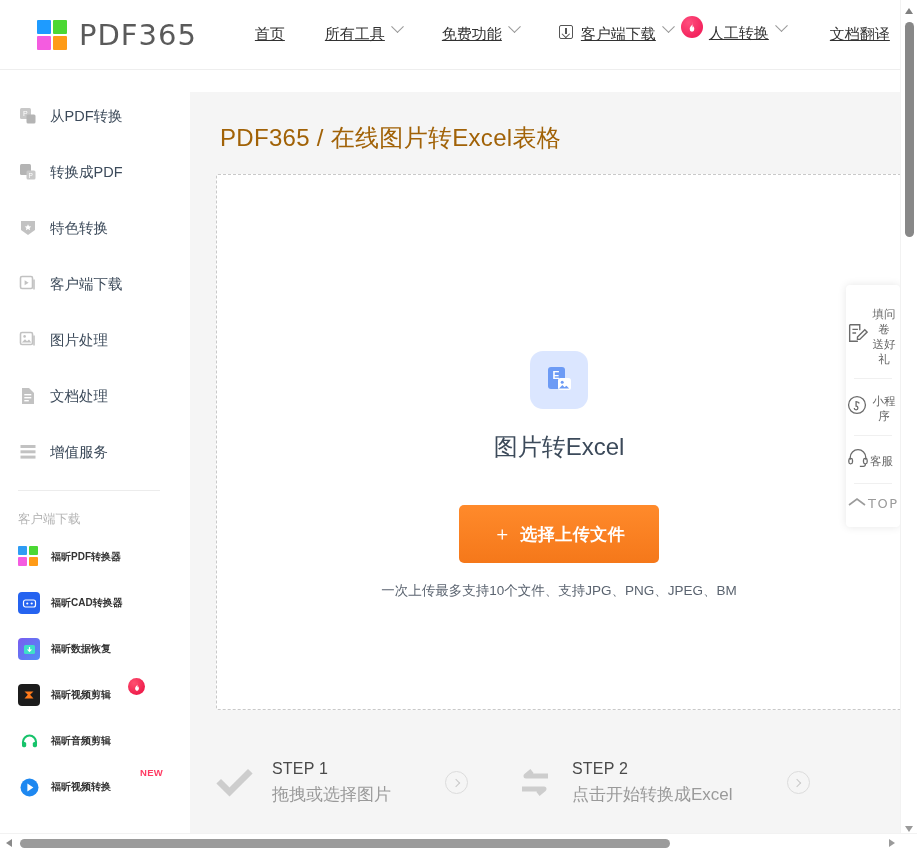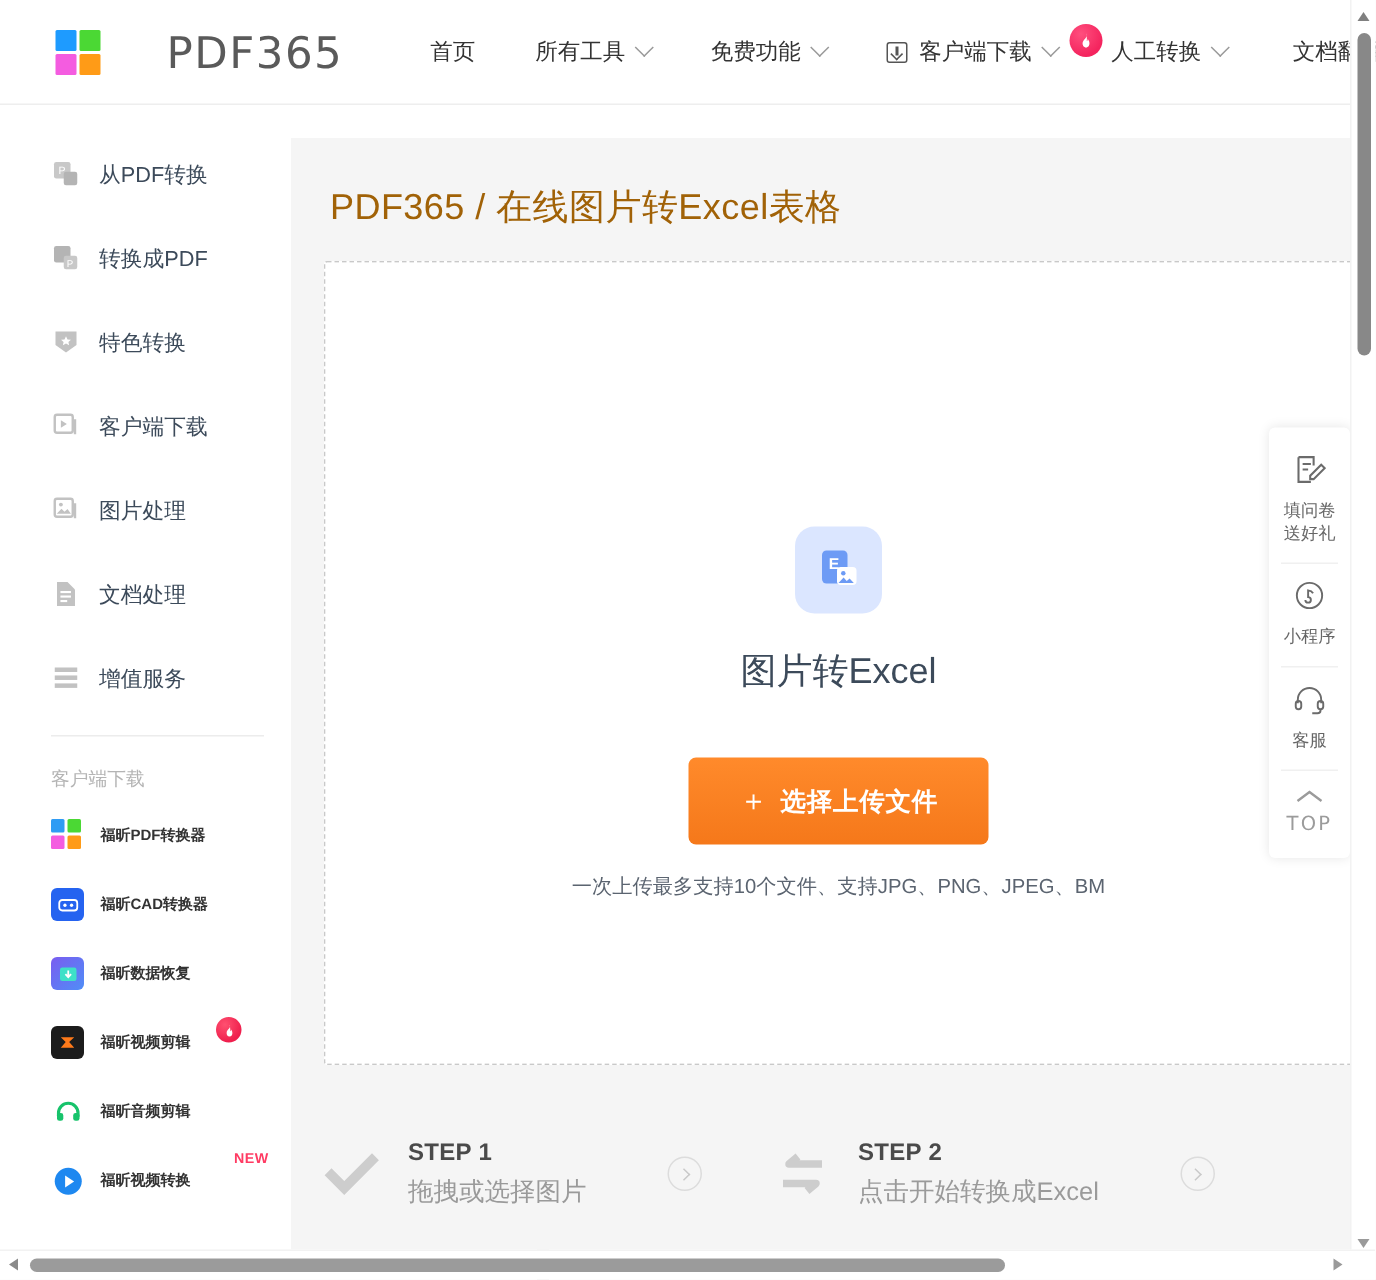--- a/index.html
+++ b/index.html
@@ -11,41 +11,41 @@
   }
   .page { position: relative; width: 917px; height: 853px; overflow: hidden; background:#fff; }
 
   
   .header {
     position: absolute; top: 0; left: 0; width: 900px; height: 70px;
     background: #ffffff; border-bottom: 1px solid #eeeeee;
     display: flex; align-items: center;
     z-index: 20;
   }
-  .logo-wrap { display: flex; align-items: center; margin-left: 37px; gap: 32px; }
+  .logo-wrap { display: flex; align-items: center; margin-left: 37px; }
   .logo-mark {
     width: 30px; height: 30px;
     display: grid; grid-template-columns: 14px 14px; grid-template-rows: 14px 14px;
     gap: 2px;
   }
   .logo-mark i { display:block; border-radius: 1px; }
   .lq1 { background: #1e9bff; }
   .lq2 { background: #4bd834; }
   .lq3 { background: #f45ce0; }
   .lq4 { background: #ff9b17; }
   .logo-text {
     margin-left: 12px; font-size: 29px; letter-spacing: 1px;
     color: #5a5a5a; font-family: "DejaVu Sans", sans-serif; font-weight: 400;
   }
 
   .nav { display: flex; align-items: center; margin-left: 58px; }
   .nav-item {
-    display: flex; align-items: center; gap: 6px;
+    display: flex; align-items: flex-start; gap: 6px;
     font-size: 15px; color: #333333; margin-right: 40px;
-    cursor: pointer; white-space: nowrap; position: relative;
+    cursor: pointer; white-space: nowrap; position: relative; text-decoration: underline;
   }
   .nav-item .caret {
     display:inline-block; width: 9px; height: 9px; margin-left: 2px;
     border-right: 1.4px solid #999; border-bottom: 1.4px solid #999;
     transform: rotate(45deg) translate(-2px,-2px);
   }
   .dl-icon {
     width: 14px; height: 14px; border: 1.3px solid #555; border-radius: 2px;
     position: relative; display:inline-block; margin-right: 2px;
   }
@@ -66,21 +66,21 @@
   }
   .flame-badge svg { display:block; }
   .hot-pill {
     width: 38px; height: 17px; border-radius: 9px;
     background: linear-gradient(100deg, #ff5f7a, #ff7a94 60%, #ff8fa6);
     margin-left: 6px; position: relative; top: -7px;
   }
 
   
   .sidebar {
-    position: absolute; left: 16px; top: 70px; width: 178px; height: 763px;
+    position: absolute; left: 0; top: 70px; width: 178px; height: 763px;
     background: #ffffff; overflow: hidden; z-index: 10;
   }
   .side-list { padding-top: 18px; }
   .side-item {
     display: flex; align-items: center; height: 56px; padding-left: 18px;
     cursor: pointer;
   }
   .side-item .s-ico { width: 20px; height: 20px; margin-right: 12px; flex: 0 0 auto; }
   .side-item .s-lb { font-size: 14.5px; color: #3c4a5a; }
   .side-sep { height: 1px; background: #ececec; margin: 10px 18px 0 18px; }
@@ -154,40 +154,40 @@
     margin-top: 19px; font-size: 13.5px; color: #5b6470; white-space: nowrap;
   }
 
   
   .steps {
     position: absolute; left: 0; top: 662px; width: 710px; height: 101px;
     display: flex; align-items: center;
   }
   .step { display: flex; align-items: center; }
   .step .st-ico { width: 42px; height: 42px; margin-right: 16px; flex:0 0 auto; }
-  .step .st-txt .st-t { font-size: 16px; font-weight: bold; color: #4a4a4a; letter-spacing:.2px;}
+  .step .st-txt .st-t { font-size: 16px; font-weight: normal; color: #4a4a4a; letter-spacing:.2px;}
   .step .st-txt .st-s { font-size: 17px; color: #9a9a9a; margin-top: 5px; }
   .step-arrow {
     width: 23px; height: 23px; border-radius: 50%; border: 1.5px solid #dcdcdc;
     display:flex; align-items:center; justify-content:center; margin: 0 0 0 54px;
   }
   .step-arrow .chev {
     width: 6px; height: 6px; border-right: 1.5px solid #c9c9c9; border-bottom: 1.5px solid #c9c9c9;
     transform: rotate(-45deg); margin-left: -2px;
   }
 
   
   .floatbar {
     position: absolute; right: 17px; top: 285px; width: 54px;
     background: #ffffff; border-radius: 4px;
     box-shadow: 0 0 8px rgba(0,0,0,0.10);
     z-index: 30; padding: 6px 0 4px 0;
   }
   .fb-item {
-    display: flex; flex-direction: column; align-items: center; justify-content: space-between;
+    display: flex; flex-direction: row; align-items: center; justify-content: flex-start;
     padding: 11px 0 11px 0; cursor: pointer; position: relative;
   }
   .fb-item + .fb-item::before {
     content:""; position:absolute; top:0; left: 8px; width: 38px; height:1px; background:#f0f0f0;
   }
   .fb-lb { font-size: 11.5px; color: #666; line-height: 15px; text-align:center; margin-top: 5px; }
   .fb-top { font-size: 13px; color: #9b9b9b; letter-spacing: 1.5px; font-family:"DejaVu Sans", sans-serif;}
 
   
   .vscroll {

